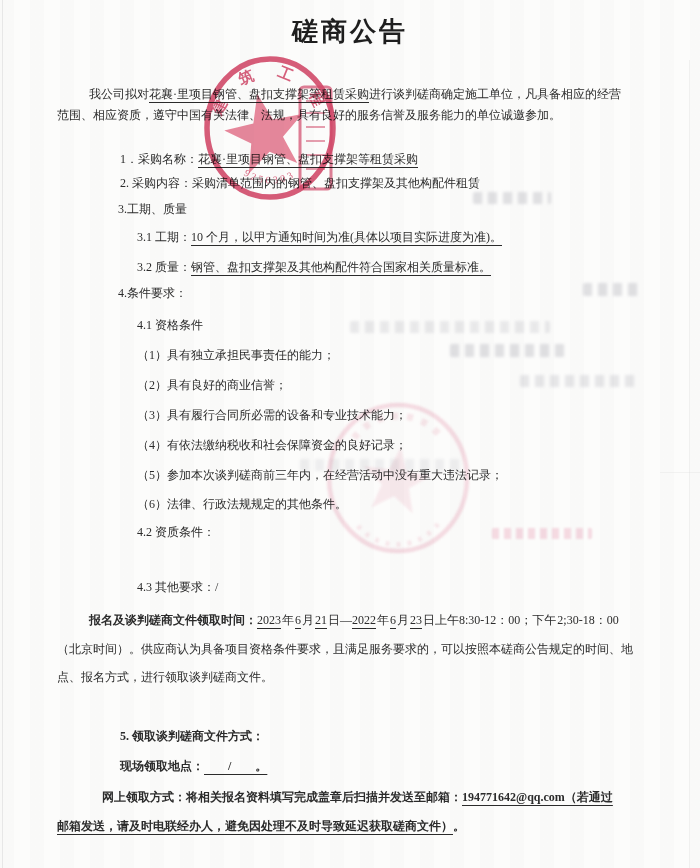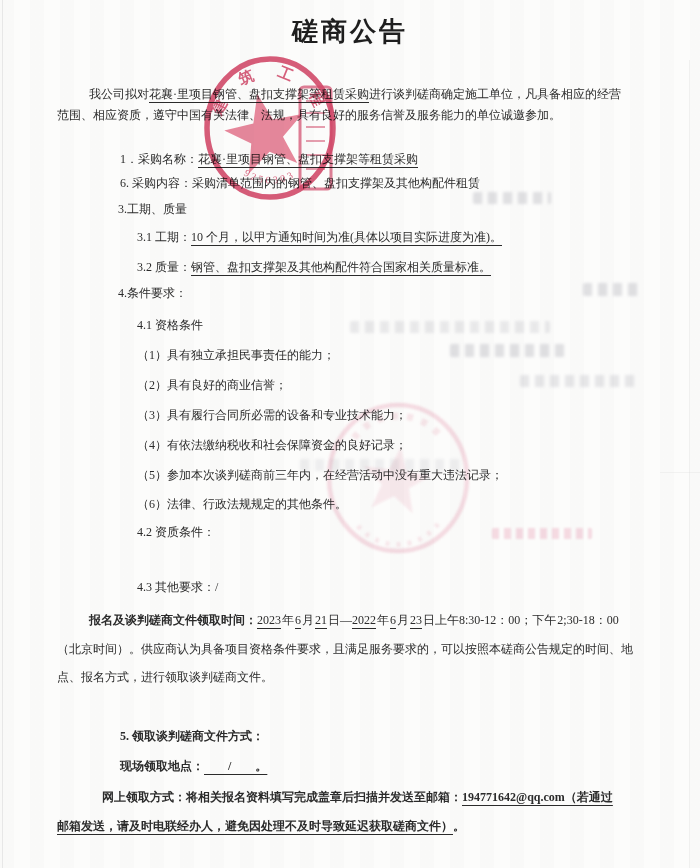--- a/index.html
+++ b/index.html
@@ -64,21 +64,21 @@
   <div class="smudge" style="left:450px;top:344px;width:115px;height:13px;"></div>
   <div class="smudge" style="left:520px;top:375px;width:120px;height:12px;opacity:.8;"></div>
   <div class="smudge" style="left:300px;top:459px;width:160px;height:12px;opacity:.5;"></div>
   <div class="pinkbar" style="left:492px;top:528px;width:100px;height:11px;"></div>
 
   <div class="title">磋商公告</div>
 
   <p class="para intro" style="margin:0;"><span>我公司拟对</span><span class="u">花襄·里项目钢管、盘扣支撑架等租赁采购</span><span>进行谈判磋商确定施工单位，凡具备相应的经营范围、相应资质，遵守中国有关法律、法规，具有良好的服务信誉及服务能力的单位诚邀参加。</span></p>
 
   <div class="l" style="top:152px;padding-left:45px;"><span>1．采购名称：</span><span class="u">花襄·里项目钢管、盘扣支撑架等租赁采购</span></div>
-  <div class="l" style="top:176px;padding-left:45px;"><span>6.  采购内容：</span><span>采购清单范围内的钢管、盘扣支撑架及其他构配件租赁</span></div>
+  <div class="l" style="top:176px;padding-left:45px;"><span>2.  采购内容：</span><span>采购清单范围内的钢管、盘扣支撑架及其他构配件租赁</span></div>
 
   <div class="l" style="top:202px;padding-left:43px;font-family:Liberation Serif, serif;">3.工期、质量</div>
   <div class="l" style="top:230px;padding-left:62px;"><span>3.1 工期：</span><span class="u">10 个月，以甲方通知时间为准(具体以项目实际进度为准)。</span></div>
   <div class="l" style="top:260px;padding-left:62px;"><span>3.2 质量：</span><span class="u">钢管、盘扣支撑架及其他构配件符合国家相关质量标准。</span></div>
 
   <div class="l" style="top:286px;padding-left:43px;">4.条件要求：</div>
   <div class="l" style="top:318px;padding-left:62px;">4.1 资格条件</div>
 
   <div class="l" style="top:348px;padding-left:62px;">（1）具有独立承担民事责任的能力；</div>
   <div class="l" style="top:378px;padding-left:62px;">（2）具有良好的商业信誉；</div>

